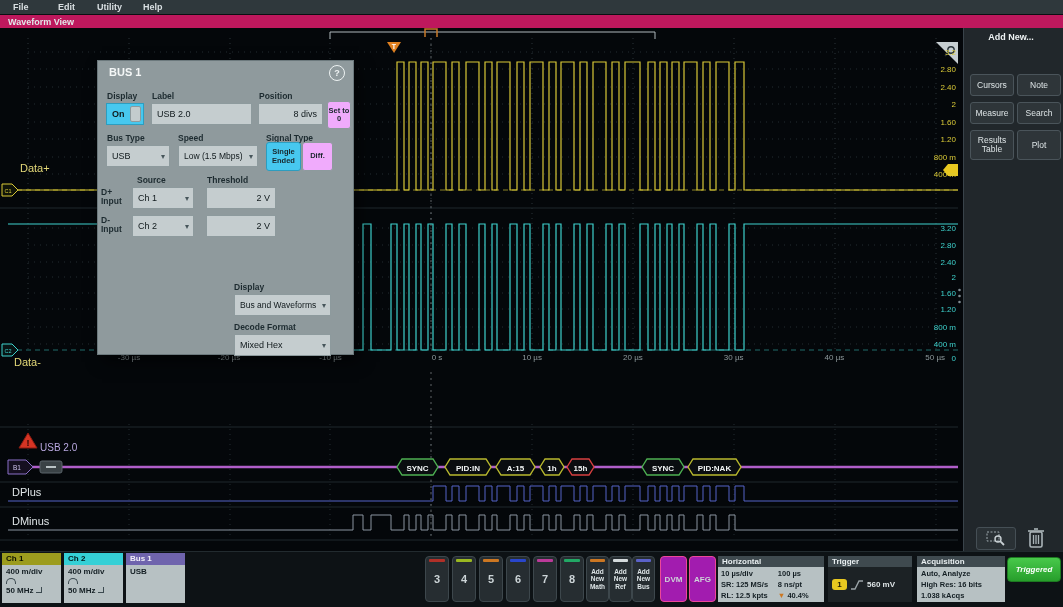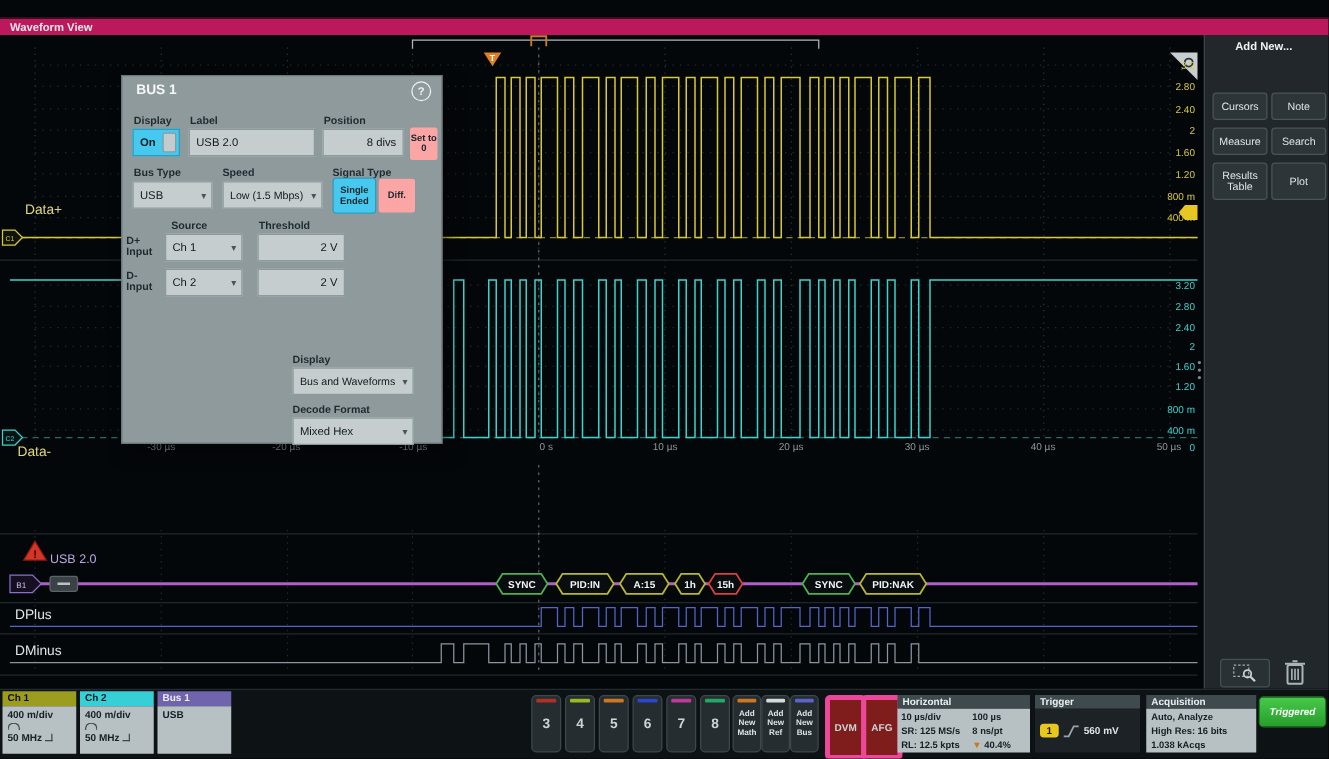--- a/index.html
+++ b/index.html
@@ -26,56 +26,62 @@
          justify-content:center;line-height:9px;cursor:pointer;}
   .toolbtn{position:absolute;background:#2a3135;border:1px solid #454f55;border-radius:3px;
            display:flex;align-items:center;justify-content:center;}
   
   #dialog{left:97px;top:60px;width:255px;height:293px;background:#8f9a9d;border:1px solid #6c797d;
           box-shadow:5px 7px 14px rgba(0,0,0,.55);}
   #dialog .lbl{position:absolute;font-size:8.5px;font-weight:bold;color:#1d2b30;}
   #dialog .fld{position:absolute;background:#c5cdcf;border:1px solid #8d9a9d;color:#10191c;
                font-size:9px;line-height:21px;padding:0 5px;box-sizing:border-box;}
   #dialog .dd .arr{position:absolute;right:4px;top:0;color:#47565b;font-size:8px;}
-  #dialog .gbtn{position:absolute;background:#fca5a5;border:1px solid #8d9a9d;border-radius:3px;
+  #dialog .gbtn{position:absolute;background:#f0abfc;border:1px solid #8d9a9d;border-radius:3px;
                 color:#18262b;font-size:7.5px;font-weight:bold;text-align:center;
                 display:flex;align-items:center;justify-content:center;line-height:8.5px;}
   #dialog .bluebtn{background:#47c8ef;border-color:#2d9dbf;}
   #dlg-title{position:absolute;left:11px;top:5px;font-size:11px;font-weight:bold;color:#f4f7f7;}
   #dlg-help{position:absolute;right:8px;top:4px;width:14px;height:14px;border:1.5px solid #eef3f3;
             border-radius:50%;color:#eef3f3;font-size:9px;font-weight:bold;text-align:center;line-height:14px;}
   
   #bottombar{left:0;top:551px;width:1063px;height:56px;background:#0d1215;border-top:1px solid #222b2f;}
   .badge{position:absolute;top:553px;width:59px;height:50px;}
   .badge .hdr{height:12px;font-size:8px;font-weight:bold;line-height:12px;padding-left:4px;}
   .badge .bdy{height:38px;background:#b7c1c3;color:#141f24;font-size:8px;font-weight:bold;
               padding:2px 0 0 4px;box-sizing:border-box;line-height:10px;}
   .numbtn{position:absolute;top:556px;width:22px;height:44px;background:#262d31;border:1px solid #3d474c;
           border-radius:4px;color:#ccd4d7;font-size:11px;font-weight:bold;
           display:flex;align-items:center;justify-content:center;}
   .numbtn .stripe,.addbtn .stripe{position:absolute;top:2px;left:3px;right:3px;height:3px;border-radius:1px;}
   .addbtn{position:absolute;top:556px;width:21px;height:44px;background:#262d31;border:1px solid #3d474c;
           border-radius:4px;color:#dde4e6;font-size:6.5px;font-weight:bold;text-align:center;
           display:flex;flex-direction:column;align-items:center;justify-content:center;line-height:7.5px;}
-  .fnbtn{position:absolute;top:556px;width:25px;height:44px;background:#7f1d1d;border:4px solid #ec4899;
+  .fnbtn{position:absolute;top:556px;width:25px;height:44px;background:#a21caf;border:1px solid #ec4899;
          border-radius:4px;color:#ccd4d7;font-size:8px;font-weight:bold;
          display:flex;align-items:center;justify-content:center;}
   .panel{position:absolute;top:556px;height:46px;}
   .panel .phdr{height:11px;background:#3f4a4f;color:#e8eef0;font-size:8px;font-weight:bold;
                line-height:11px;padding-left:4px;}
   .panel .pbdy{height:35px;background:#b7c1c3;color:#141f24;font-size:7.5px;font-weight:bold;line-height:11px;}
   #triggered{position:absolute;left:1007px;top:557px;width:52px;height:23px;border-radius:4px;
              background:linear-gradient(#48c94b,#279e2b);border:1px solid #1d7a21;color:#fff;
              font-size:8px;font-style:italic;font-weight:bold;display:flex;align-items:center;justify-content:center;}
 </style>
 </head>
 <body>
 
 <div id="root">
 
+  <div id="menubar" class="abs">
+    <span style="left:13px">File</span>
+    <span style="left:58px">Edit</span>
+    <span style="left:97px">Utility</span>
+    <span style="left:143px">Help</span>
+  </div>
 
   <div id="tabbar" class="abs">
     <span>Waveform View</span>
   </div>
 
   <div id="plot" class="abs">
     <svg id="scope" width="963" height="523" viewBox="0 28 963 523" style="position:absolute;left:0;top:0">
       <g id="grid">
           <line x1="28" y1="38" x2="28" y2="350" stroke="#2a3539" stroke-dasharray="1,4"></line>
           <line x1="28" y1="424" x2="28" y2="539" stroke="#232d31" stroke-dasharray="1,4"></line>

